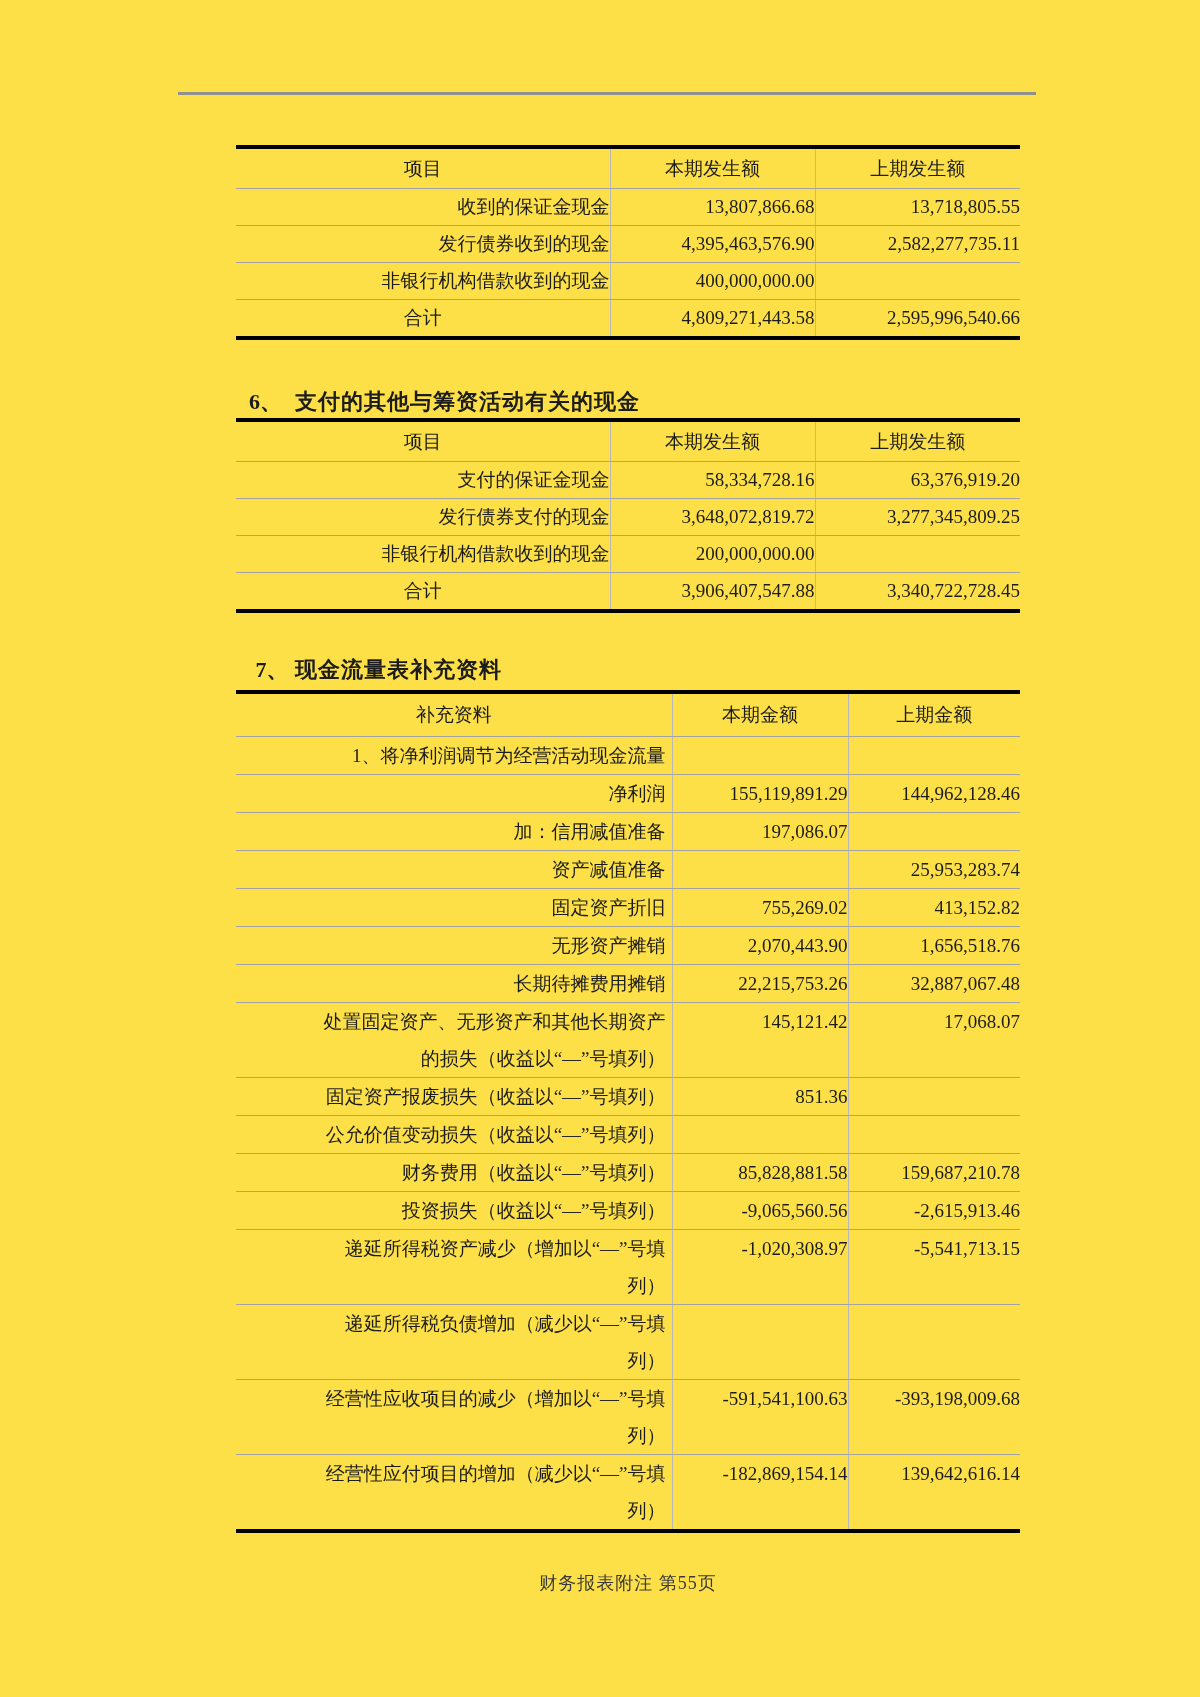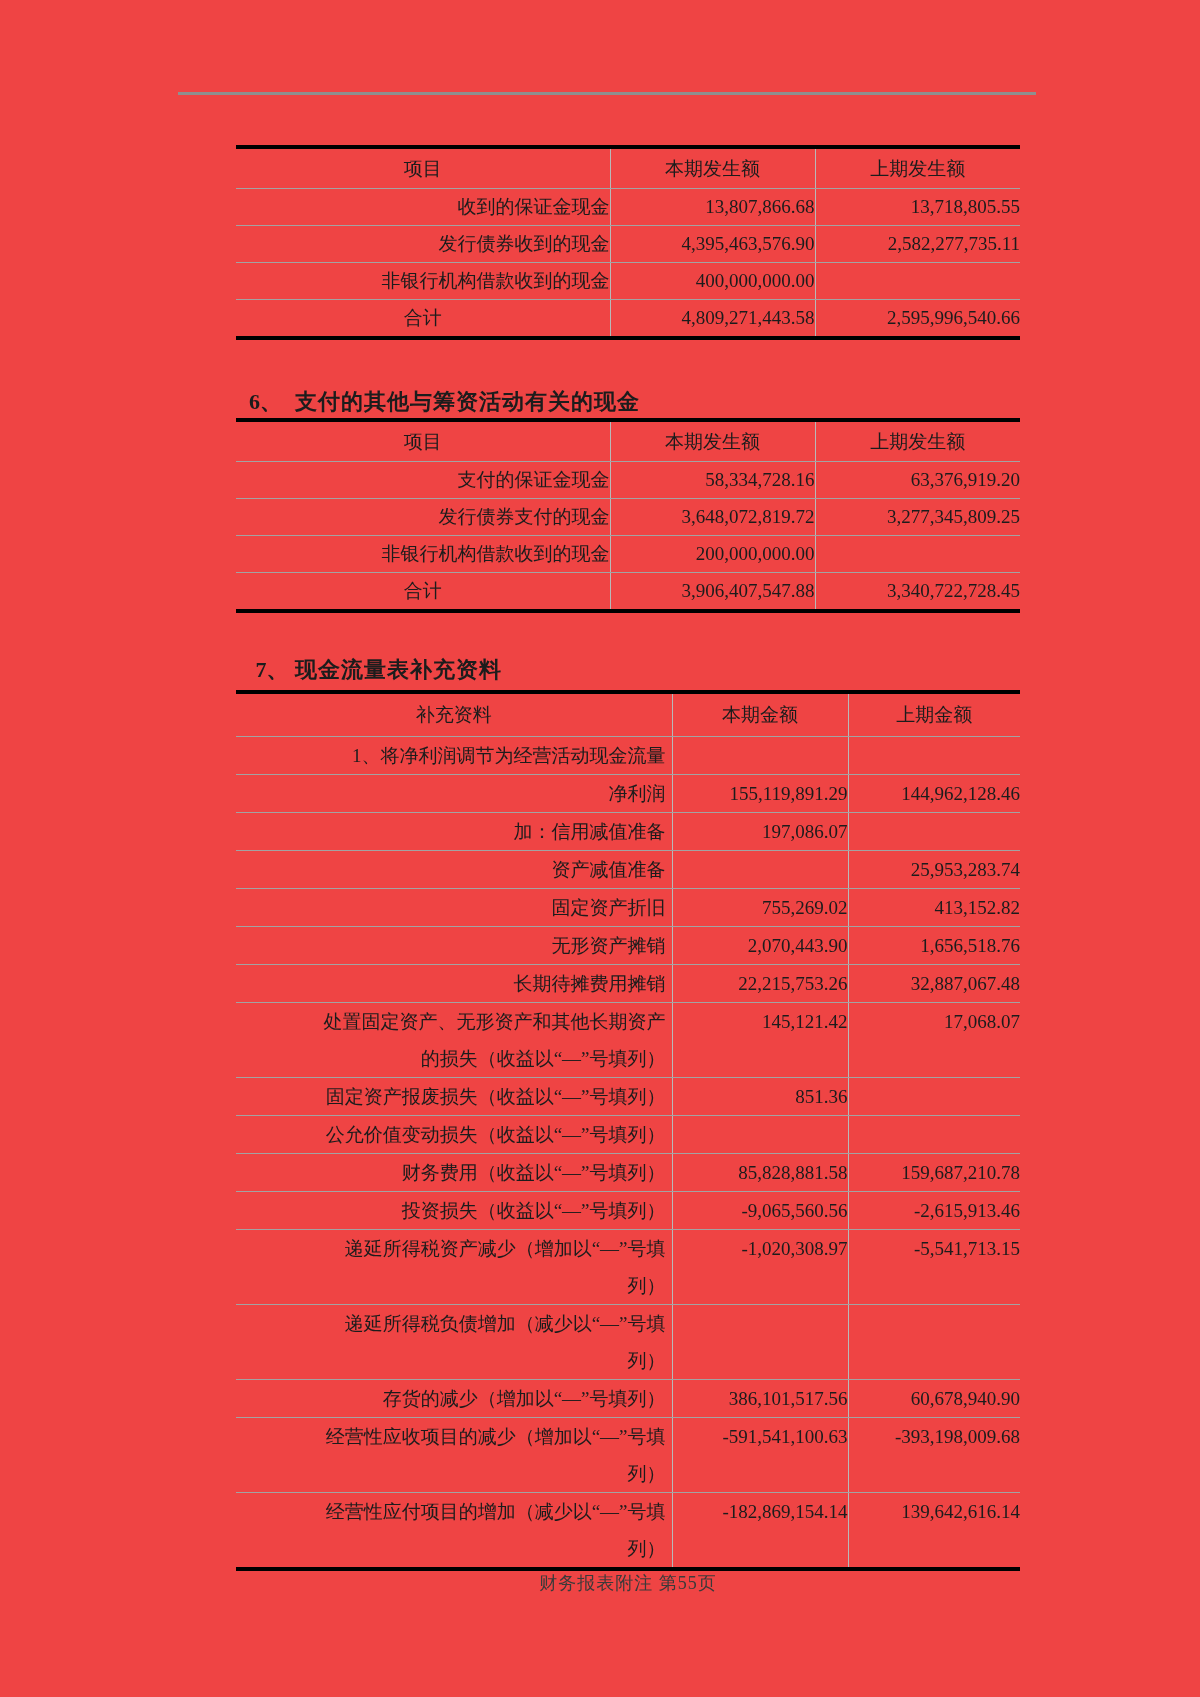--- a/index.html
+++ b/index.html
@@ -1,20 +1,20 @@
 <!DOCTYPE html>
 <html><head>
 <meta charset="utf-8">
 <style>
   html, body { margin: 0; padding: 0; background: #ffffff; }
   .page {
     position: relative;
     width: 1200px;
     height: 1697px;
-    background: #ef4444;
+    background: #fde047;
     font-family: "Liberation Serif", "DejaVu Serif", serif;
     color: #1c1c1c;
     overflow: hidden;
   }
   .top-rule {
     position: absolute;
     left: 178px; top: 92px;
     width: 858px; height: 3px;
     background: #8f8f8f;
   }
@@ -248,25 +248,20 @@
 列）</td>
         <td class="c-num">-1,020,308.97</td>
         <td class="c-num">-5,541,713.15</td>
       </tr>
         <tr class="row-indent row-tall">
         <td class="c-label">递延所得税负债增加（减少以“—”号填
 列）</td>
         <td class="c-num"></td>
         <td class="c-num"></td>
       </tr>
-        <tr class="row-indent">
-        <td class="c-label">存货的减少（增加以“—”号填列）</td>
-        <td class="c-num">386,101,517.56</td>
-        <td class="c-num">60,678,940.90</td>
-      </tr>
         <tr class="row-indent row-tall">
         <td class="c-label">经营性应收项目的减少（增加以“—”号填
 列）</td>
         <td class="c-num">-591,541,100.63</td>
         <td class="c-num">-393,198,009.68</td>
       </tr>
         <tr class="row-indent row-tall">
         <td class="c-label">经营性应付项目的增加（减少以“—”号填
 列）</td>
         <td class="c-num">-182,869,154.14</td>

